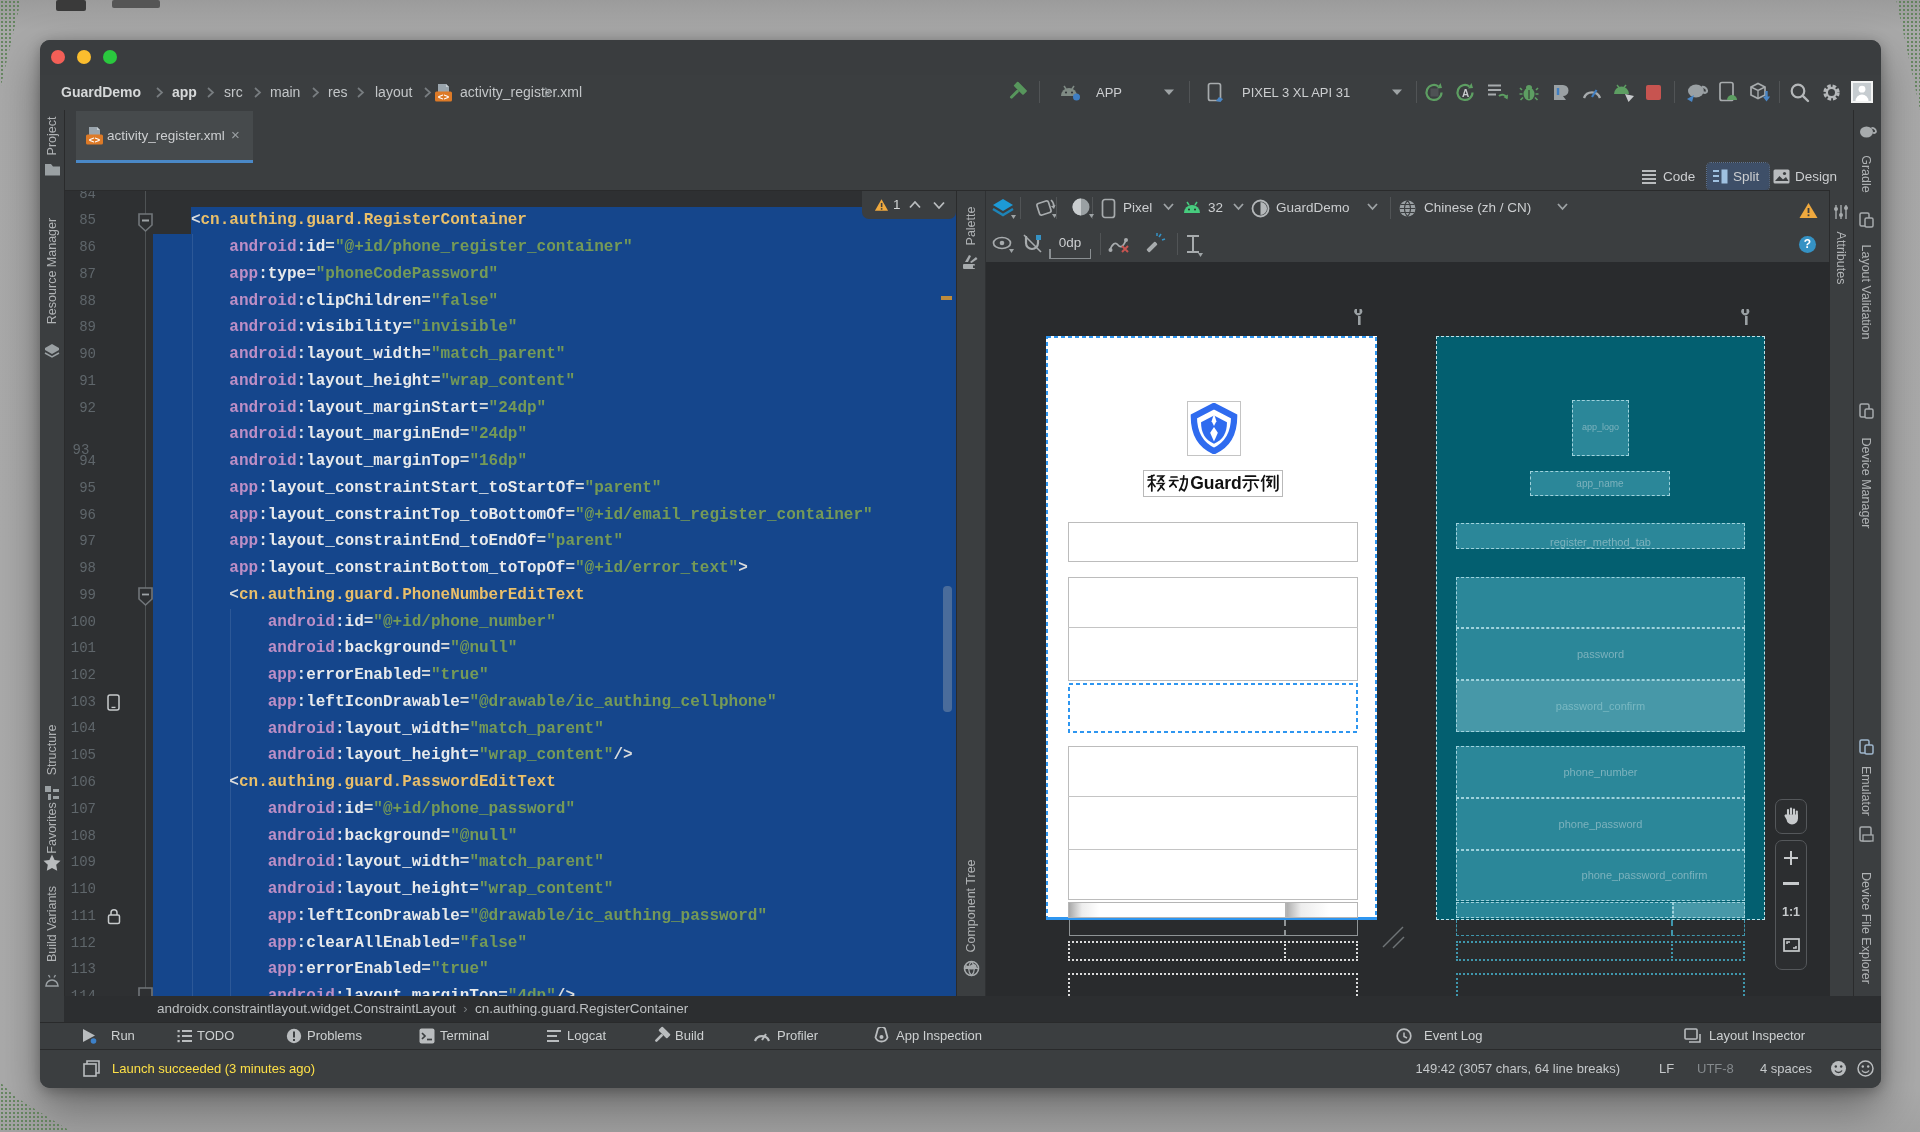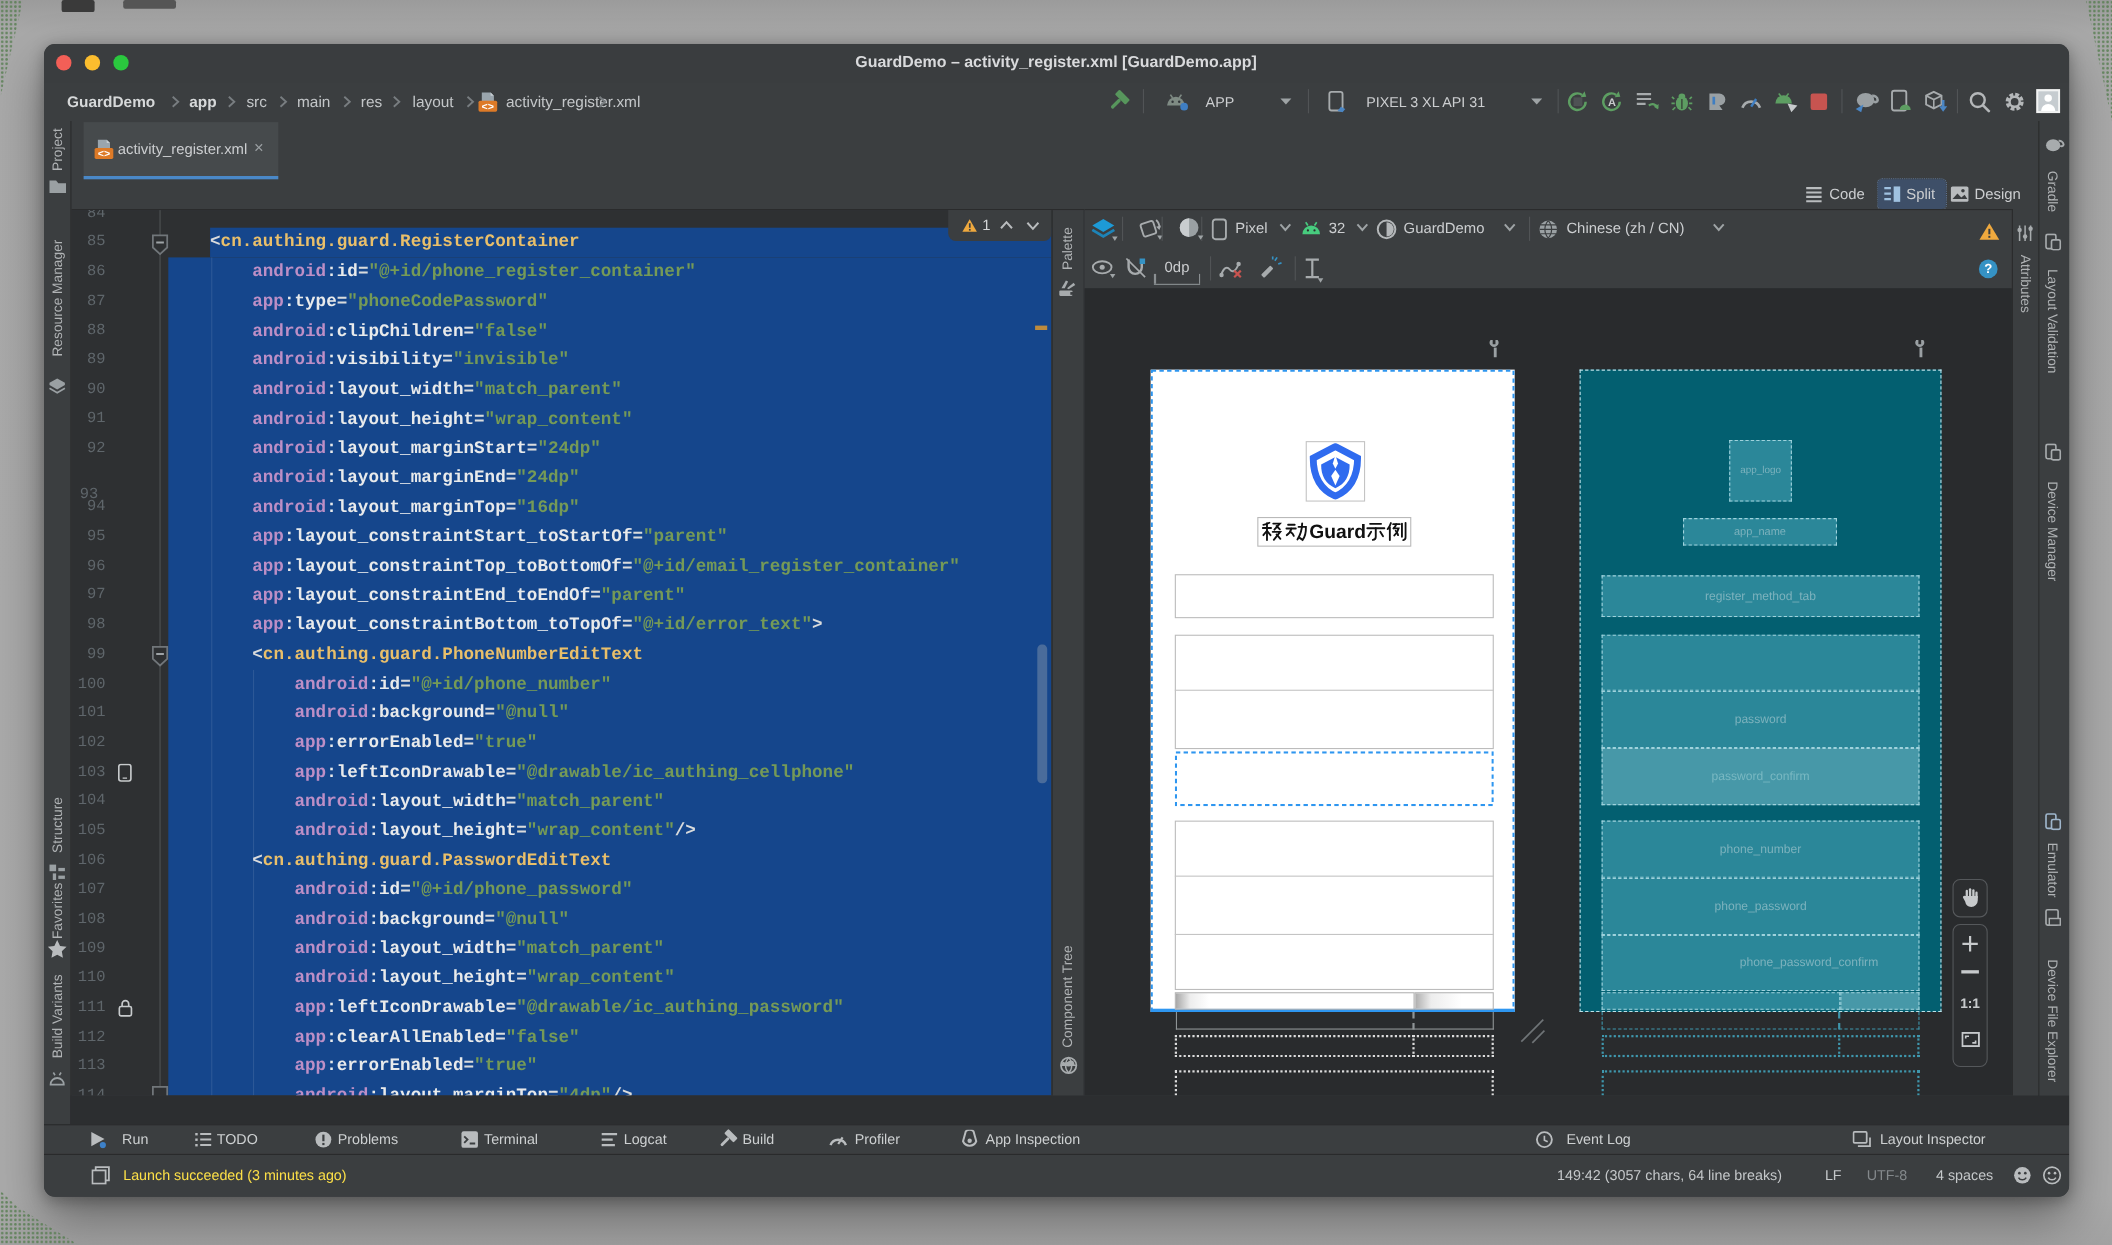--- a/index.html
+++ b/index.html
@@ -27,22 +27,20 @@
 </style>
 </head>
 <body>
 <div id="win">
     <div id="pg">
 
 <div class="abs" style="left:40px;top:40px;width:1841px;height:35px;background:#3a3d3f;"></div>
 <div class="abs" style="left:51px;top:50px;width:14px;height:14px;border-radius:50%;background:#f35f57;"></div>
 <div class="abs" style="left:77px;top:50px;width:14px;height:14px;border-radius:50%;background:#fbbd2e;"></div>
 <div class="abs" style="left:103px;top:50px;width:14px;height:14px;border-radius:50%;background:#2ac83e;"></div>
-<div class="abs" style="left:440px;top:40px;width:1040px;height:35px;line-height:35px;text-align:center;
-color:#d9dadc;font-size:14.5px;font-weight:bold;">GuardDemo – activity_register.xml [GuardDemo.app]</div>
 
 <div class="abs" style="left:40px;top:75px;width:1841px;height:35px;background:#3b3e40;"></div>
 <div id="crumbs">
 <div class="abs" style="left:61px;top:75px;height:35px;line-height:35px;color:#d6d8d9;font-size:14px;font-weight:bold;">GuardDemo</div>
 <svg class="abs" style="left:155px;top:86px;" width="9" height="13" viewBox="0 0 9 13">
           <path d="M2 2 L7 6.5 L2 11" fill="none" stroke="#787d80" stroke-width="1.7"></path>
         </svg>
 <div class="abs" style="left:172px;top:75px;height:35px;line-height:35px;color:#d6d8d9;font-size:14px;font-weight:bold;">app</div>
 <svg class="abs" style="left:206px;top:86px;" width="9" height="13" viewBox="0 0 9 13">
           <path d="M2 2 L7 6.5 L2 11" fill="none" stroke="#787d80" stroke-width="1.7"></path>
@@ -547,21 +545,21 @@
  <line x1="22" y1="2" x2="2" y2="22" stroke="#6f7477" stroke-width="1.5"></line>
  <line x1="23" y1="12" x2="12" y2="23" stroke="#6f7477" stroke-width="1.5"></line>
             </svg>
 <div class="abs" style="left:1436px;top:335.5px;width:329px;height:584px;background:#035f70;border:1px dashed #bfe2e9;box-sizing:border-box;"></div>
 <div class="bpbox" style="left:1572px;top:400px;width:57px;height:56px;box-sizing:border-box;background:#2b8799;">
               <div class="bplab" style="top:21px;font-size:9px;color:#7cb2bd;">app_logo</div>
             </div>
 <div class="bpbox" style="left:1530px;top:471px;width:140px;height:25px;box-sizing:border-box;background:#2b8799;">
               <div class="bplab" style="top:6px;font-size:10px;color:#7cb2bd;">app_name</div>
             </div>
-<div class="bpbox" style="left:1456px;top:523px;width:289px;height:38px;box-sizing:border-box;background:#2b8799;">
+<div class="bpbox" style="left:1456px;top:523px;width:289px;height:26px;box-sizing:border-box;background:#2b8799;">
               <div class="bplab" style="top:12px;font-size:11px;color:#7cb2bd;">register_method_tab</div>
             </div>
 <div class="bpbox" style="left:1456px;top:577px;width:289px;height:51px;box-sizing:border-box;background:#2b8799;">
               <div class="bplab" style="top:18px;font-size:11px;color:#7cb2bd;margin-top:45px;">email</div>
             </div>
 <div class="bpbox" style="left:1456px;top:628px;width:289px;height:52px;box-sizing:border-box;background:#2b8799;">
               <div class="bplab" style="top:19px;font-size:11px;color:#7cb2bd;">password</div>
             </div>
 <div class="bpbox" style="left:1456px;top:680px;width:289px;height:52px;box-sizing:border-box;background:#4798a8;">
               <div class="bplab" style="top:19px;font-size:11px;color:#79b8c2;">password_confirm</div>
@@ -683,20 +681,21 @@
         </svg>
 <div class="vl" style="left:52px;top:924px;">Build Variants</div>
 <svg class="abs" style="left:44px;top:973px;" width="16" height="15" viewBox="0 0 16 15">
  <path d="M2 13 a6 6 0 0 1 12 0 z" fill="none" stroke="#9aa0a3" stroke-width="1.6"></path>
  <line x1="4.5" y1="2" x2="6" y2="4.5" stroke="#9aa0a3" stroke-width="1.4"></line>
  <line x1="11.5" y1="2" x2="10" y2="4.5" stroke="#9aa0a3" stroke-width="1.4"></line>
         </svg>
 </div>
 
 <div class="abs" style="left:64px;top:996px;width:1817px;height:26px;background:#2c2e30;"></div>
+<div class="abs" style="left:157px;top:996px;height:26px;line-height:26px;color:#bdc0c2;font-size:13.5px;">androidx.constraintlayout.widget.ConstraintLayout&nbsp;&nbsp;<span class="chev">›</span>&nbsp;&nbsp;cn.authing.guard.RegisterContainer</div>
 <div class="abs" style="left:40px;top:1022px;width:1841px;height:27px;background:#3b3e40;border-top:1px solid #292a2b;"></div>
 <div id="runbar">
 <svg class="abs" style="left:81px;top:1028px;" width="17" height="16" viewBox="0 0 17 16">
  <path d="M2 1 L14 7.5 L2 14 Z" fill="#b9bcbe"></path>
           <circle cx="12.5" cy="13" r="2.8" fill="#3d81c9"></circle>
         </svg>
 <div class="abs" style="left:111px;top:1022px;height:27px;line-height:27px;color:#cdd0d1;font-size:13px;">Run</div>
 <svg class="abs" style="left:177px;top:1029px;" width="16" height="14" viewBox="0 0 16 14">
  <g stroke="#b9bcbe" stroke-width="1.8">
             <line x1="5" y1="2" x2="15" y2="2"></line>

